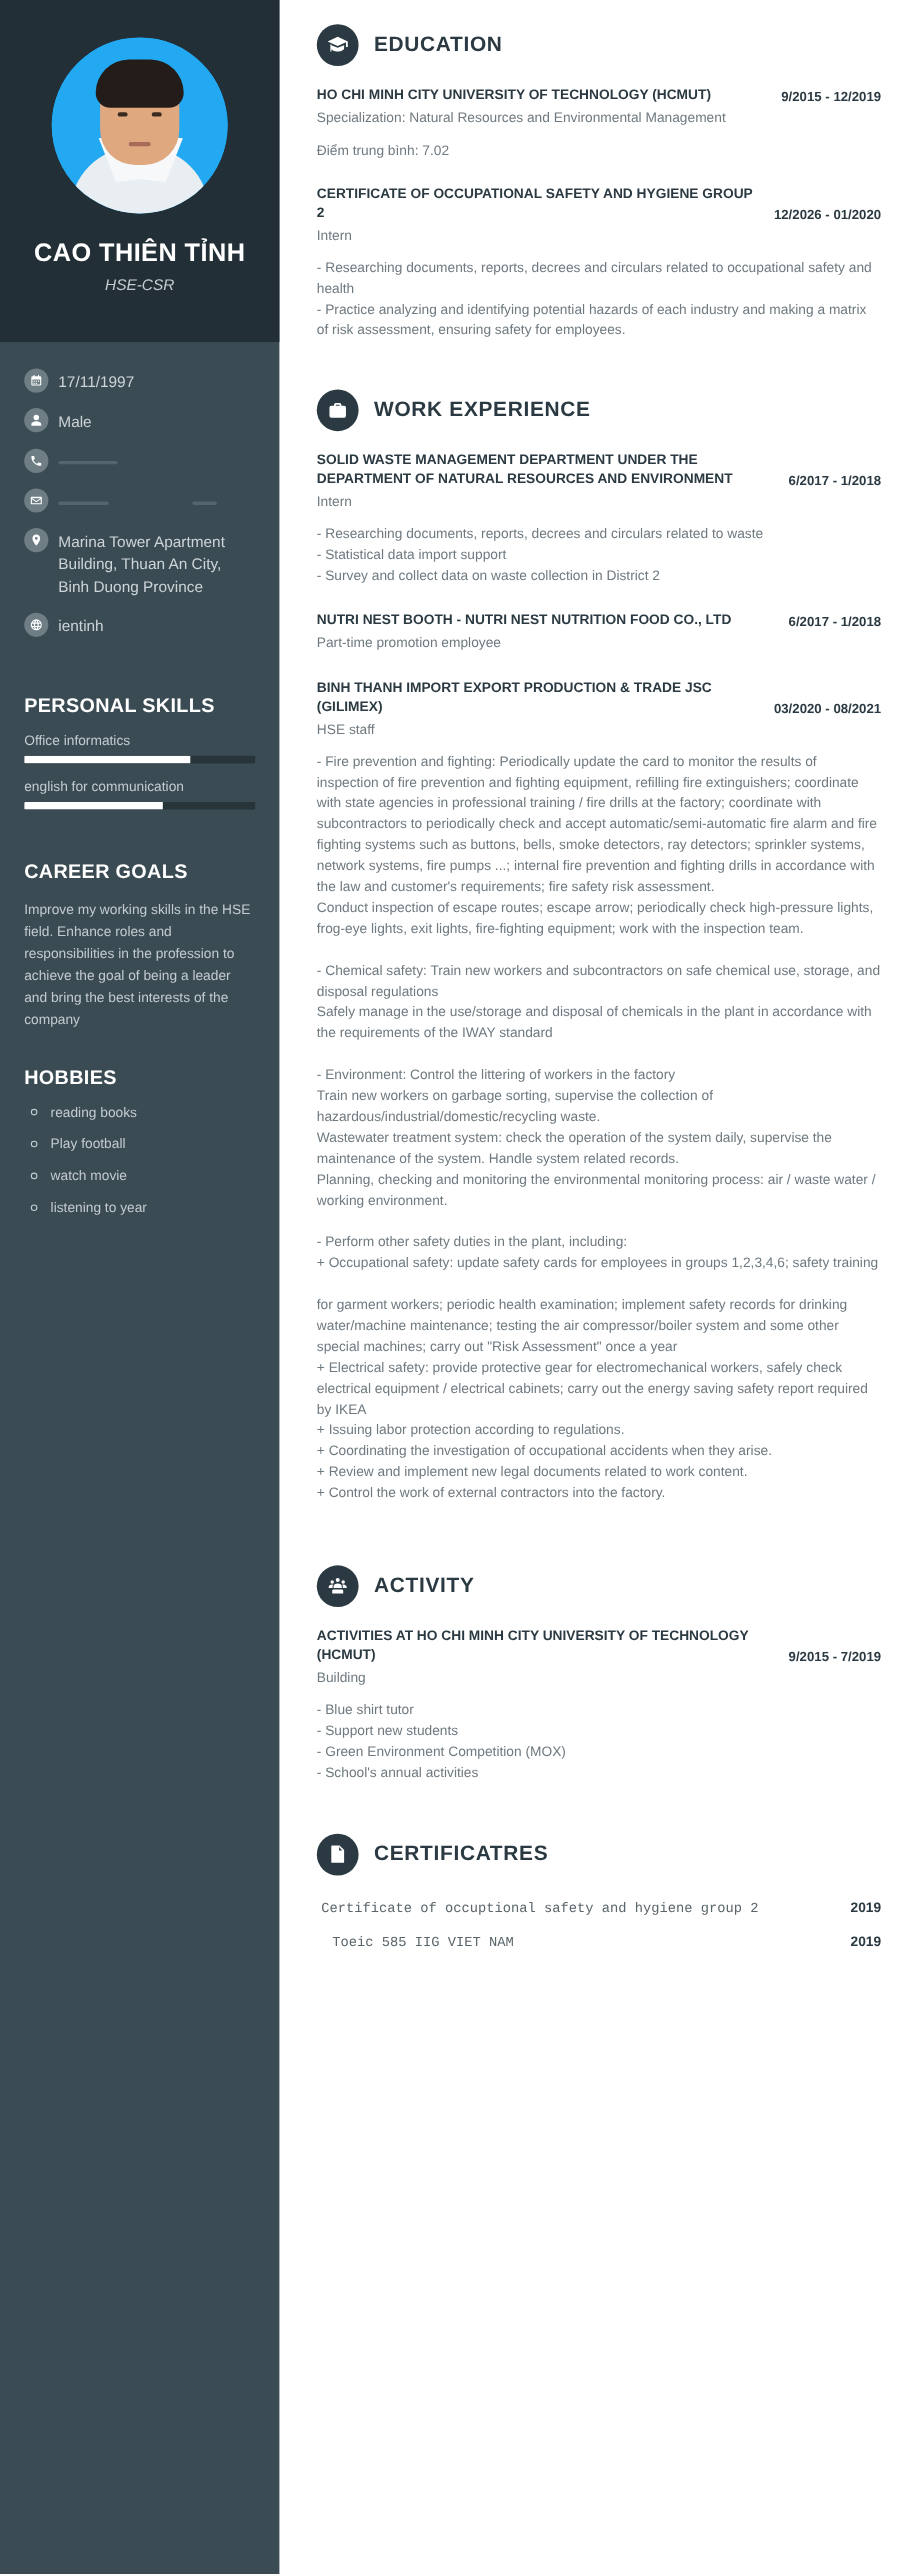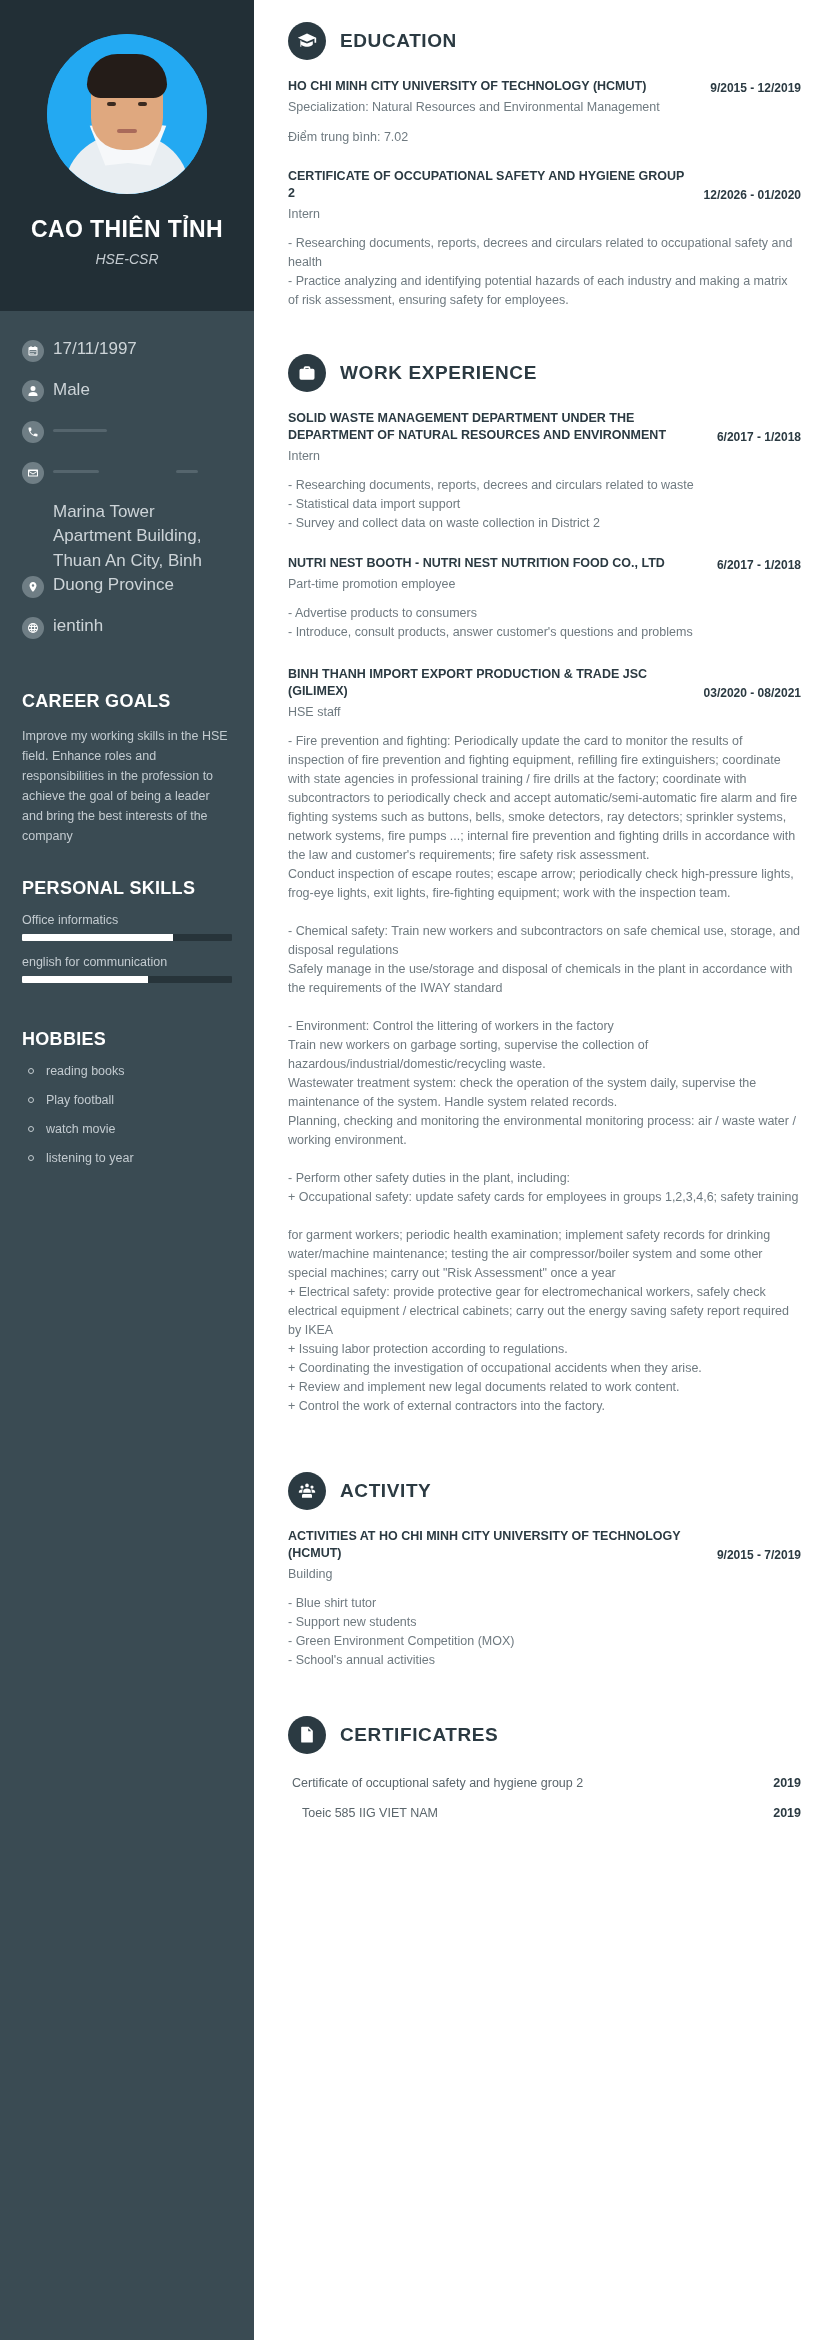--- a/index.html
+++ b/index.html
@@ -90,23 +90,23 @@
   }
   .person-role {
     font-size: 14px;
     font-style: italic;
     color: #c5ccd1;
   }
 
   .contact-block { padding: 24px 22px 6px 22px; }
   .contact-row {
     display: flex;
-    align-items: flex-end;
+    align-items: flex-start;
     margin-bottom: 14px;
-    font-size: 17px;
+    font-size: 14px;
     line-height: 1.45;
     color: #cdd4d8;
   }
   .cicon {
     flex: 0 0 22px;
     width: 22px; height: 22px;
     border-radius: 50%;
     background: #6f7e85;
     color: #ffffff;
     display: flex; align-items: center; justify-content: center;
@@ -240,21 +240,21 @@
   .cert-row {
     display: flex;
     align-items: baseline;
     justify-content: space-between;
     gap: 16px;
     font-size: 12.5px;
     color: #5b666c;
     padding: 4px 0 4px 4px;
     margin-bottom: 8px;
   }
-  .cert-row .cert-name { flex: 1 1 auto; }
+  .cert-row .cert-name { flex: 1 1 auto; font-family: Liberation Mono, monospace; }
   .cert-row .cert-year {
     font-weight: bold;
     color: #2b3a42;
     white-space: nowrap;
     flex: 0 0 auto;
   }
   .cert-row.indent { padding-left: 14px; }
 </style>
 </head>
 <body>
@@ -337,40 +337,40 @@
           <svg viewBox="0 0 24 24">
               <path d="M12 2a10 10 0 1 0 0 20 10 10 0 0 0 0-20zm6.9 6h-2.9a15 15 0 0 0-1.2-3.5A8 8 0 0 1 18.9 8zM12 4.2c.7 1 1.3 2.3 1.7 3.8h-3.4c.4-1.5 1-2.8 1.7-3.8zM4.3 14A8 8 0 0 1 4 12c0-.7.1-1.4.3-2h3.3a16 16 0 0 0 0 4H4.3zm.8 2h2.9c.3 1.3.7 2.5 1.2 3.5A8 8 0 0 1 5.1 16zm2.9-8H5.1a8 8 0 0 1 4.1-3.5C8.7 5.5 8.3 6.7 8 8zM12 19.8c-.7-1-1.3-2.3-1.7-3.8h3.4c-.4 1.5-1 2.8-1.7 3.8zm2.1-5.8H9.9a14 14 0 0 1 0-4h4.2a14 14 0 0 1 0 4zm.7 5.5c.5-1 .9-2.2 1.2-3.5h2.9a8 8 0 0 1-4.1 3.5zm1.6-5.5a16 16 0 0 0 0-4h3.3c.2.6.3 1.3.3 2s-.1 1.4-.3 2h-3.3z"></path>
             </svg>
         </span>
         <span class="contact-text">ientinh</span>
       </div>
 
     </div>
 
     <div class="side-section">
-      <div class="side-title">CAREER GOALS</div>
-      <div class="side-paragraph">Improve my working skills in the HSE field. Enhance roles and responsibilities in the profession to achieve the goal of being a leader and bring the best interests of the company</div>
-    </div>
-
-    <div class="side-section">
       <div class="side-title">PERSONAL SKILLS</div>
 
       <div class="skill-item">
         <div class="skill-label">Office informatics</div>
         <div class="skill-track">
           <div class="skill-fill" style="width: 72%;"></div>
         </div>
       </div>
 
       <div class="skill-item">
         <div class="skill-label">english for communication</div>
         <div class="skill-track">
           <div class="skill-fill" style="width: 60%;"></div>
         </div>
       </div>
+    </div>
+
+    <div class="side-section">
+      <div class="side-title">CAREER GOALS</div>
+      <div class="side-paragraph">Improve my working skills in the HSE field. Enhance roles and responsibilities in the profession to achieve the goal of being a leader and bring the best interests of the company</div>
     </div>
 
     <div class="side-section">
       <div class="side-title">HOBBIES</div>
       <ul class="hobby-list">
         <li class="hobby-item">
           <span class="hobby-bullet"></span>
           <span>reading books</span>
         </li>
         <li class="hobby-item">
@@ -442,22 +442,20 @@
 - Statistical data import support
 - Survey and collect data on waste collection in District 2</div>
       </div>
 
       <div class="entry" style="margin-top:22px;">
         <div class="entry-head">
           <div class="entry-org">NUTRI NEST BOOTH - NUTRI NEST NUTRITION FOOD CO., LTD</div>
           <div class="entry-date">6/2017 - 1/2018</div>
         </div>
         <div class="entry-sub">  Part-time promotion employee</div>
-        <div class="entry-body">- Advertise products to consumers
-- Introduce, consult products, answer customer's questions and problems</div>
       </div>
 
       <div class="entry" style="margin-top:24px;">
         <div class="entry-head">
           <div class="entry-org">BINH THANH IMPORT EXPORT PRODUCTION &amp; TRADE JSC (GILIMEX)</div>
           <div class="entry-date">03/2020 - 08/2021</div>
         </div>
         <div class="entry-sub">HSE staff</div>
         <div class="entry-body">- Fire prevention and fighting: Periodically update the card to monitor the results of inspection of fire prevention and fighting equipment, refilling fire extinguishers; coordinate with state agencies in professional training / fire drills at the factory; coordinate with subcontractors to periodically check and accept automatic/semi-automatic fire alarm and fire fighting systems such as buttons, bells, smoke detectors, ray detectors; sprinkler systems, network systems, fire pumps ...; internal fire prevention and fighting drills in accordance with the law and customer's requirements; fire safety risk assessment.
 Conduct inspection of escape routes; escape arrow; periodically check high-pressure lights, frog-eye lights, exit lights, fire-fighting equipment; work with the inspection team.

